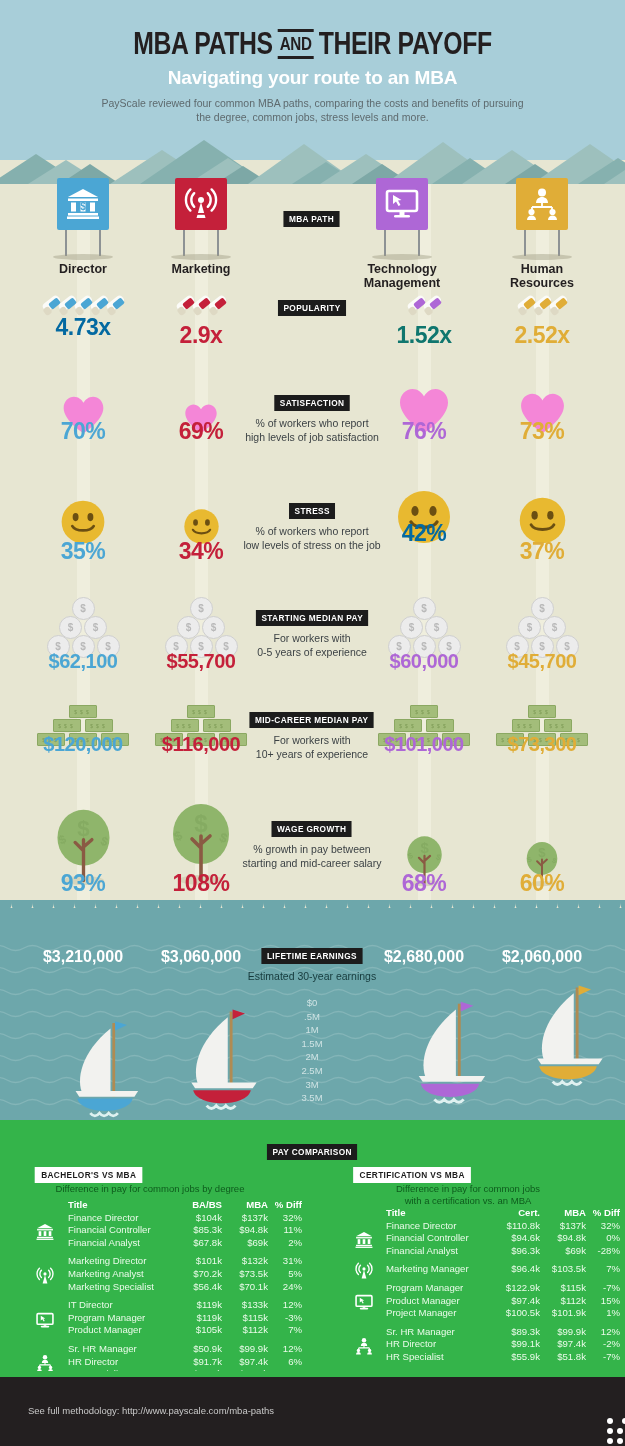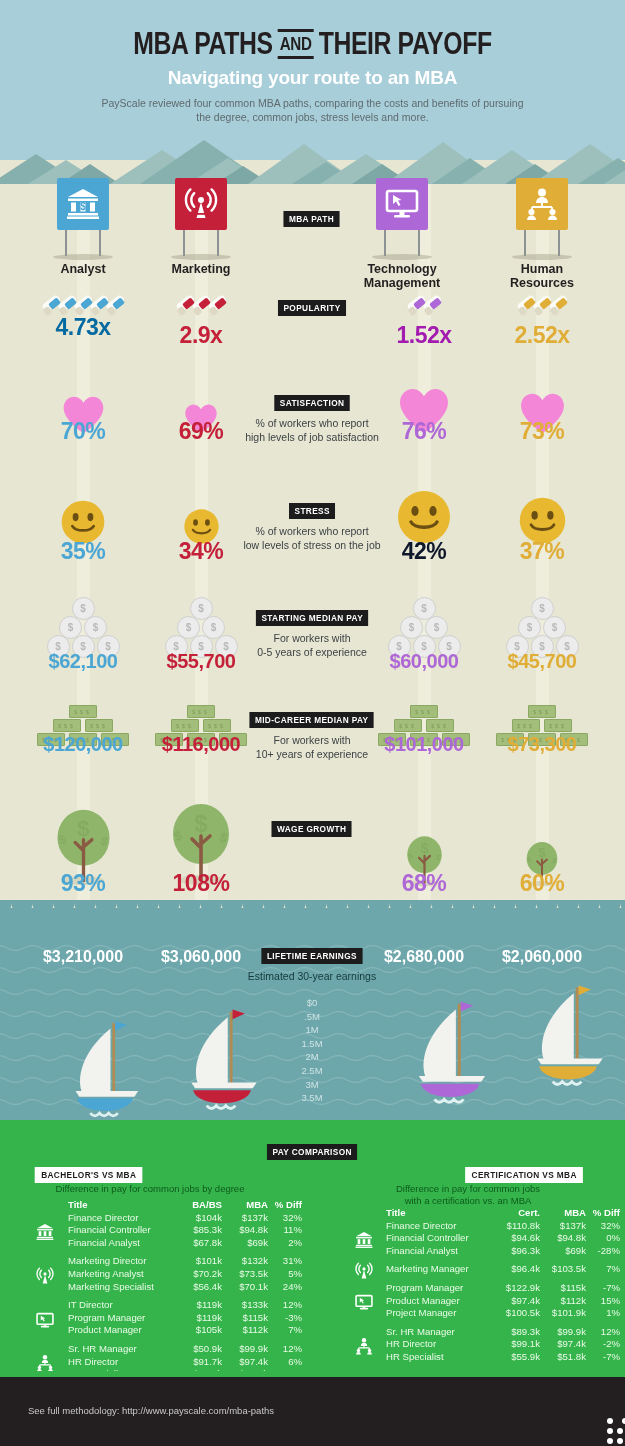--- a/index.html
+++ b/index.html
@@ -139,21 +139,21 @@
             <rect x="14.5" y="15.5" width="5" height="9" fill="#fff"></rect>
     <rect x="24" y="15.5" width="5" height="9" fill="#fff"></rect>
     <rect x="2" y="26" width="30" height="2.5" fill="#fff"></rect>
             <rect x="1" y="29.5" width="32" height="2.5" fill="#fff"></rect>
     <text x="17" y="23" font-size="10" font-weight="bold" text-anchor="middle" fill="#4ba6d4" font-family="Liberation Sans, sans-serif">$</text>
           </svg>
         </div>
     <div class="legA"></div>
     <div class="legB"></div>
     <div class="signshadow"></div>
-    <div class="pathname">Analyst</div>
+    <div class="pathname">Director</div>
   </div>
       <div class="signpost" style="left:175px;top:178px">
     <div class="sign" style="background:#c4203a">
           <svg width="34" height="34" viewBox="0 0 34 34">
     <circle cx="17" cy="13" r="3" fill="#fff"></circle>
     <path d="M10.2 19.8a9.5 9.5 0 0 1 0-13.6" stroke="#fff" stroke-width="2.4" fill="none" stroke-linecap="round"></path>
     <path d="M23.8 6.2a9.5 9.5 0 0 1 0 13.6" stroke="#fff" stroke-width="2.4" fill="none" stroke-linecap="round"></path>
     <path d="M6.4 23.6a14.8 14.8 0 0 1 0-21.2" stroke="#fff" stroke-width="2.4" fill="none" stroke-linecap="round"></path>
     <path d="M27.6 2.4a14.8 14.8 0 0 1 0 21.2" stroke="#fff" stroke-width="2.4" fill="none" stroke-linecap="round"></path>
     <polygon points="17,15 21.5,31 12.5,31" fill="#fff"></polygon>
@@ -269,21 +269,21 @@
       <span style="position:absolute;left:7px;top:5px;width:11px;height:7px;background:#ae67d6;border-radius:2px;
         transform:rotate(-38deg)"></span>
     </span><span style="display:inline-block;position:relative;width:18px;height:22px;margin:0 -1px">
       <span style="position:absolute;left:0;top:4px;width:19px;height:9px;background:#fbfbf8;border-radius:4px;
         transform:rotate(-38deg);box-shadow:0 1px 0 rgba(0,0,0,.06)"></span>
       <span style="position:absolute;left:2px;top:12px;width:7px;height:8px;background:#ded9c4;border-radius:3px;
         transform:rotate(-38deg)"></span>
       <span style="position:absolute;left:7px;top:5px;width:11px;height:7px;background:#ae67d6;border-radius:2px;
         transform:rotate(-38deg)"></span>
     </span></div>
-      <div class="val" style="left:354px;top:322px;color:#a21caf">1.52x</div>
+      <div class="val" style="left:354px;top:322px;color:#0f766e">1.52x</div>
       <div class="iconbox" style="left:472px;top:295px;line-height:0"><span style="display:inline-block;position:relative;width:18px;height:22px;margin:0 -1px">
       <span style="position:absolute;left:0;top:4px;width:19px;height:9px;background:#fbfbf8;border-radius:4px;
         transform:rotate(-38deg);box-shadow:0 1px 0 rgba(0,0,0,.06)"></span>
       <span style="position:absolute;left:2px;top:12px;width:7px;height:8px;background:#ded9c4;border-radius:3px;
         transform:rotate(-38deg)"></span>
       <span style="position:absolute;left:7px;top:5px;width:11px;height:7px;background:#e0ad37;border-radius:2px;
         transform:rotate(-38deg)"></span>
     </span><span style="display:inline-block;position:relative;width:18px;height:22px;margin:0 -1px">
       <span style="position:absolute;left:0;top:4px;width:19px;height:9px;background:#fbfbf8;border-radius:4px;
         transform:rotate(-38deg);box-shadow:0 1px 0 rgba(0,0,0,.06)"></span>
@@ -335,21 +335,21 @@
     <ellipse cx="37" cy="22" rx="3.6" ry="5" fill="#6b4f12"></ellipse>
     <path d="M15 33c4 7 22 7 26 0" stroke="#6b4f12" stroke-width="3.4" fill="none" stroke-linecap="round"></path>
         </svg></div>
       <div class="val" style="left:131px;top:538px;color:#c4203a">34%</div>
       <div class="iconbox" style="left:354px;top:489px;line-height:0"><svg width="56" height="56" viewBox="0 0 56 56">
     <circle cx="28" cy="28" r="26" fill="#e8b930"></circle>
     <ellipse cx="19" cy="22" rx="3.6" ry="5" fill="#6b4f12"></ellipse>
     <ellipse cx="37" cy="22" rx="3.6" ry="5" fill="#6b4f12"></ellipse>
     <path d="M15 33c4 7 22 7 26 0" stroke="#6b4f12" stroke-width="3.4" fill="none" stroke-linecap="round"></path>
         </svg></div>
-      <div class="val" style="left:354px;top:538px;color:#0f172a">42%</div>
+      <div class="val" style="left:354px;top:520px;color:#0369a1">42%</div>
       <div class="iconbox" style="left:472px;top:496.28px;line-height:0"><svg width="49" height="49" viewBox="0 0 56 56">
     <circle cx="28" cy="28" r="26" fill="#e8b930"></circle>
     <ellipse cx="19" cy="22" rx="3.6" ry="5" fill="#6b4f12"></ellipse>
     <ellipse cx="37" cy="22" rx="3.6" ry="5" fill="#6b4f12"></ellipse>
     <path d="M15 33c4 7 22 7 26 0" stroke="#6b4f12" stroke-width="3.4" fill="none" stroke-linecap="round"></path>
         </svg></div>
       <div class="val" style="left:472px;top:538px;color:#e0ad37">37%</div>
       <div class="tagwrap" style="left:187px;top:607px">
      <span class="tag">STARTING MEDIAN PAY</span>
      <div class="tagdesc">For workers with<br>0-5 years of experience</div></div>
@@ -467,21 +467,21 @@
       <span style="position:absolute;left:50%;top:50%;transform:translate(-50%,-50%);font-size:5px;color:#7d9a55;letter-spacing:3px">$$$</span></span></div><div style="margin-top:1px"><span style="display:inline-block;width:26px;height:11px;background:#a3bd7a;border:1px solid #8ba862;
       border-radius:1px;margin:0 2px;position:relative;vertical-align:top">
       <span style="position:absolute;left:50%;top:50%;transform:translate(-50%,-50%);font-size:5px;color:#7d9a55;letter-spacing:3px">$$$</span></span><span style="display:inline-block;width:26px;height:11px;background:#a3bd7a;border:1px solid #8ba862;
       border-radius:1px;margin:0 2px;position:relative;vertical-align:top">
       <span style="position:absolute;left:50%;top:50%;transform:translate(-50%,-50%);font-size:5px;color:#7d9a55;letter-spacing:3px">$$$</span></span><span style="display:inline-block;width:26px;height:11px;background:#a3bd7a;border:1px solid #8ba862;
       border-radius:1px;margin:0 2px;position:relative;vertical-align:top">
       <span style="position:absolute;left:50%;top:50%;transform:translate(-50%,-50%);font-size:5px;color:#7d9a55;letter-spacing:3px">$$$</span></span></div></div></div>
       <div class="val small" style="left:472px;top:733px;color:#e0ad37">$73,300</div>
       <div class="tagwrap" style="left:187px;top:818px">
      <span class="tag">WAGE GROWTH</span>
-     </div>
+     <div class="tagdesc">% growth in pay between<br>starting and mid-career salary</div></div>
       <div class="iconbox" style="left:13px;top:808.02px;line-height:0"><svg width="67" height="80" viewBox="0 0 72 86">
     <ellipse cx="36" cy="78" rx="22" ry="5" fill="#d7d5bc"></ellipse>
     <ellipse cx="36" cy="32" rx="28" ry="30" fill="#8fb56b"></ellipse>
     <text x="36" y="30" font-size="24" font-weight="bold" text-anchor="middle" fill="#85ab62" font-family="Liberation Sans, sans-serif">$</text>
     <text x="15" y="38" font-size="13" font-weight="bold" text-anchor="middle" fill="#85ab62" font-family="Liberation Sans, sans-serif" transform="rotate(-25 15 38)">$</text>
     <text x="57" y="40" font-size="13" font-weight="bold" text-anchor="middle" fill="#85ab62" font-family="Liberation Sans, sans-serif" transform="rotate(20 57 40)">$</text>
     <path d="M36 78 L36 34 M36 46 L27 37 M36 42 L45 34" stroke="#8a5a43" stroke-width="3.6" fill="none" stroke-linecap="round"></path>
         </svg></div>
       <div class="val" style="left:13px;top:870px;color:#4ba6d4">93%</div>
       <div class="iconbox" style="left:131px;top:802px;line-height:0"><svg width="72" height="86" viewBox="0 0 72 86">
@@ -736,21 +736,21 @@
         </svg></div>
       <div class="rowicon" style="left:36px;top:1354px"><svg width="18" height="18" viewBox="0 0 34 34">
     <circle cx="17" cy="6" r="4.2" fill="#fff"></circle>
           <path d="M11 17c0-3.8 2.7-6 6-6s6 2.2 6 6z" fill="#fff"></path>
     <path d="M17 17v3.5 M7 20.5h20 M7 20.5v3 M27 20.5v3" stroke="#fff" stroke-width="2" fill="none"></path>
     <circle cx="6.5" cy="25.5" r="3.2" fill="#fff"></circle>
           <path d="M2 33c0-3 2-4.6 4.5-4.6S11 30 11 33z" fill="#fff"></path>
     <circle cx="27.5" cy="25.5" r="3.2" fill="#fff"></circle>
           <path d="M23 33c0-3 2-4.6 4.5-4.6S32 30 32 33z" fill="#fff"></path>
         </svg></div>
-      <div style="position:absolute;left:348px;top:1164px;width:240px;text-align:right">
+      <div style="position:absolute;left:348px;top:1164px;width:240px;text-align:left">
         <span class="whitetag" style="position:relative;display:inline-block">CERTIFICATION VS MBA</span></div>
       <div class="tblsub" style="left:348px;top:1183px;width:240px">Difference in pay for common jobs<br>with a certification vs. an MBA</div>
       <div class="tbl" style="left:386px;top:1207px">
         <table>
           <tbody>
             <tr class="hrow">
        <td class="c-title">Title</td>
        <td class="c-n">Cert.</td>
        <td class="c-n">MBA</td>
        <td class="c-d">% Diff</td>

